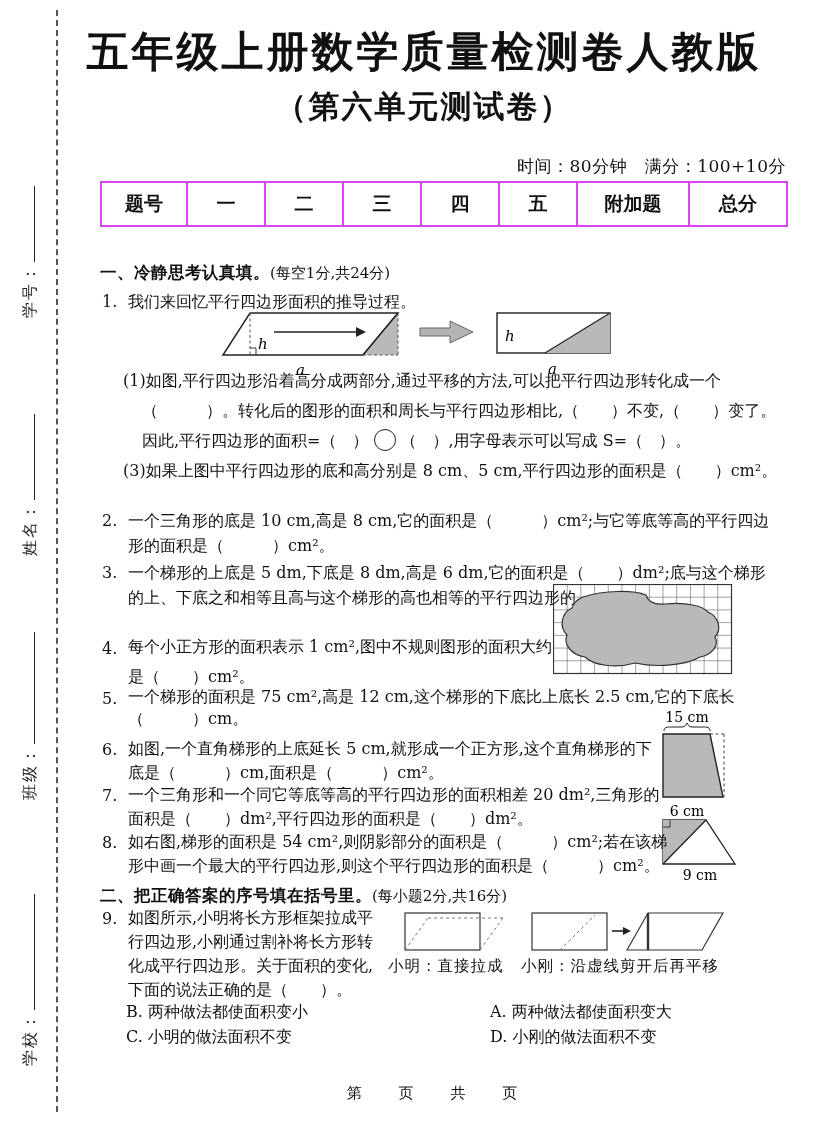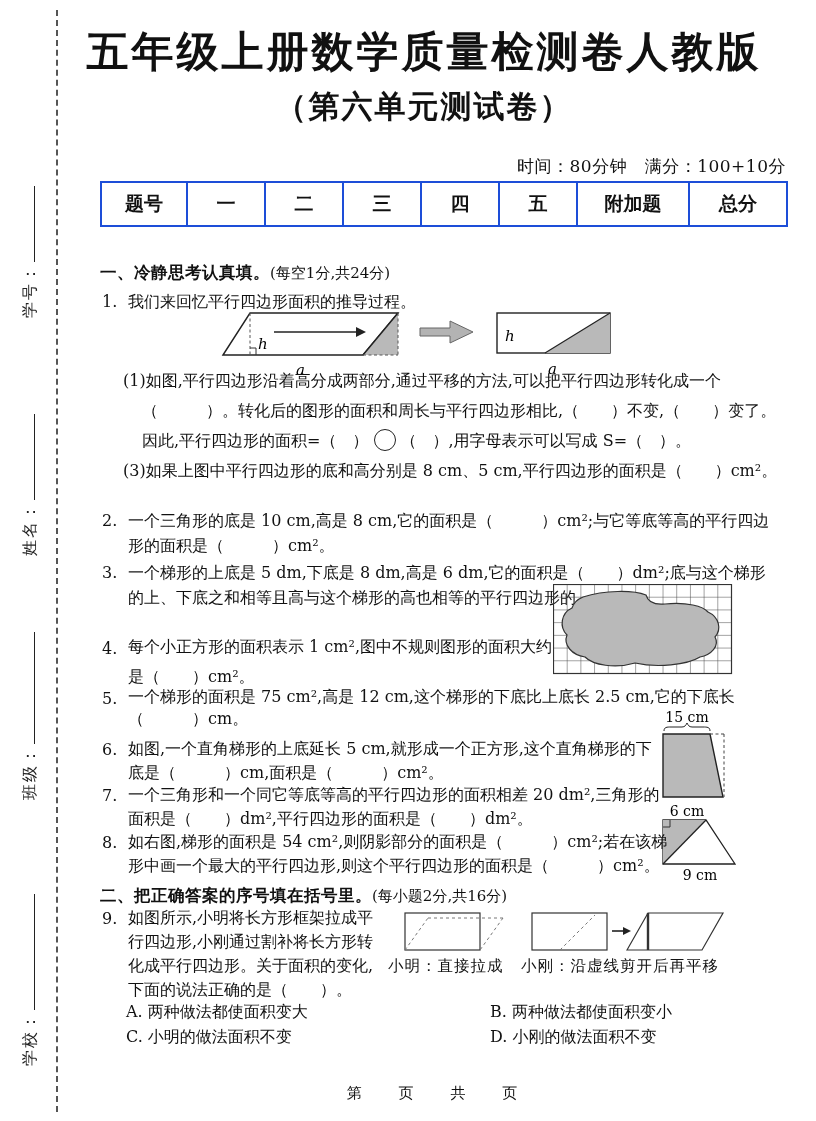--- a/index.html
+++ b/index.html
@@ -12,21 +12,21 @@
           white-space:nowrap;font-size:16px;letter-spacing:2px;color:#222;height:22px;}
   .mlabel .blank{display:inline-block;border-bottom:1.6px solid #222;height:14px;margin-left:2px;}
   
   .title{left:60px;top:24px;width:728px;text-align:center;font-family:"DejaVu Sans","Liberation Sans",sans-serif;
          font-weight:900;font-size:42px;letter-spacing:3px;}
   .subtitle{left:60px;top:86px;width:728px;text-align:center;font-family:"DejaVu Sans","Liberation Sans",sans-serif;
          font-weight:900;font-size:31px;letter-spacing:2px;}
   .meta{left:100px;top:155px;width:686px;text-align:right;font-size:17px;letter-spacing:0.5px;}
   
   table.score{border-collapse:collapse;table-layout:fixed;width:686px;}
-  table.score td{border:2px solid #1d4ed8;text-align:center;vertical-align:middle;
+  table.score td{border:2px solid #d946ef;text-align:center;vertical-align:middle;
         font-family:"DejaVu Sans","Liberation Sans",sans-serif;font-weight:bold;font-size:19px;}
   tr.r1 td{height:40px;} tr.r2 td{height:37px;}
   
   .line{white-space:nowrap;font-size:16px;line-height:25px;}
   .shead{white-space:nowrap;font-size:16.5px;line-height:20px;}
   .shead .st{font-weight:bold;font-family:"DejaVu Sans","Liberation Sans",sans-serif;letter-spacing:0.5px;}
   .shead .sn{font-size:15px;}
   .q{display:flex;align-items:flex-start;}
   .qnum{flex:none;width:26px;font-size:16px;line-height:25px;}
   .sub .line{line-height:30px;margin-left:10px;}
@@ -251,22 +251,22 @@
       <polygon points="235,21 243,25 235,29" fill="#222"></polygon>
       <polygon points="239,44 260,7 335,7 314,44" fill="none" stroke="#333" stroke-width="1.2"></polygon>
       <line x1="260" y1="7" x2="260" y2="44" stroke="#333" stroke-width="2.4"></line>
     </svg>
     <div class="caption" style="left:0px;top:50px;">小明：直接拉成</div>
     <div class="caption" style="left:133px;top:50px;">小刚：沿虚线剪开后再平移</div>
   </div>
 
   <div class="abs options" style="left:126px;top:1000px;">
     <div class="opt-row">
+      <span>B. 两种做法都使面积变小</span>
       <span>A. 两种做法都使面积变大</span>
-      <span>B. 两种做法都使面积变小</span>
     </div>
     <div class="opt-row">
       <span>C. 小明的做法面积不变</span>
       <span>D. 小刚的做法面积不变</span>
     </div>
   </div>
 
   <div class="abs footer">第 页 共 页</div>
 
 </div>

